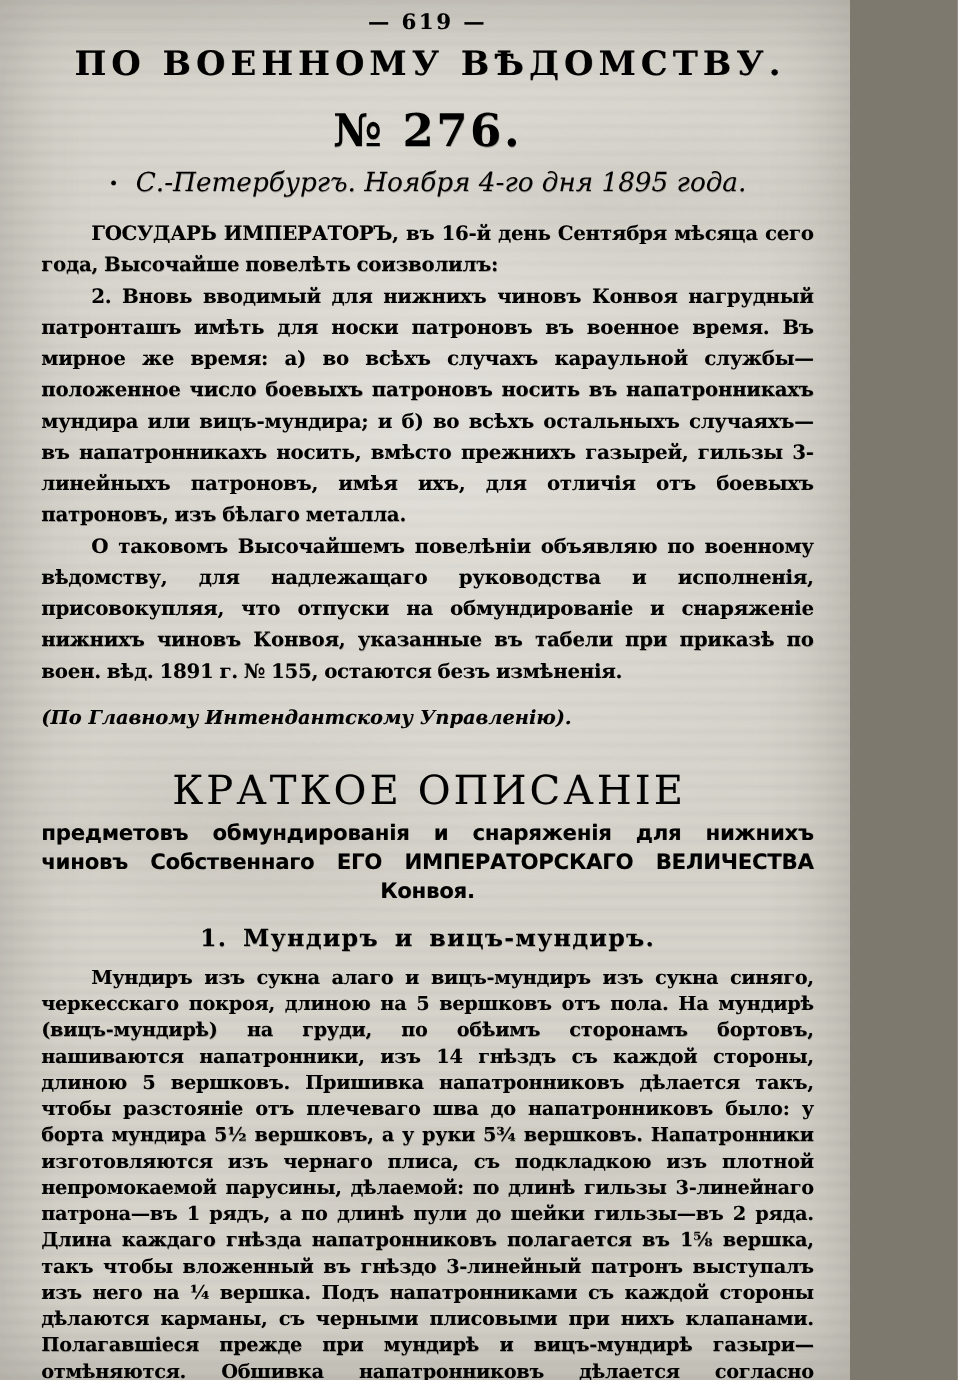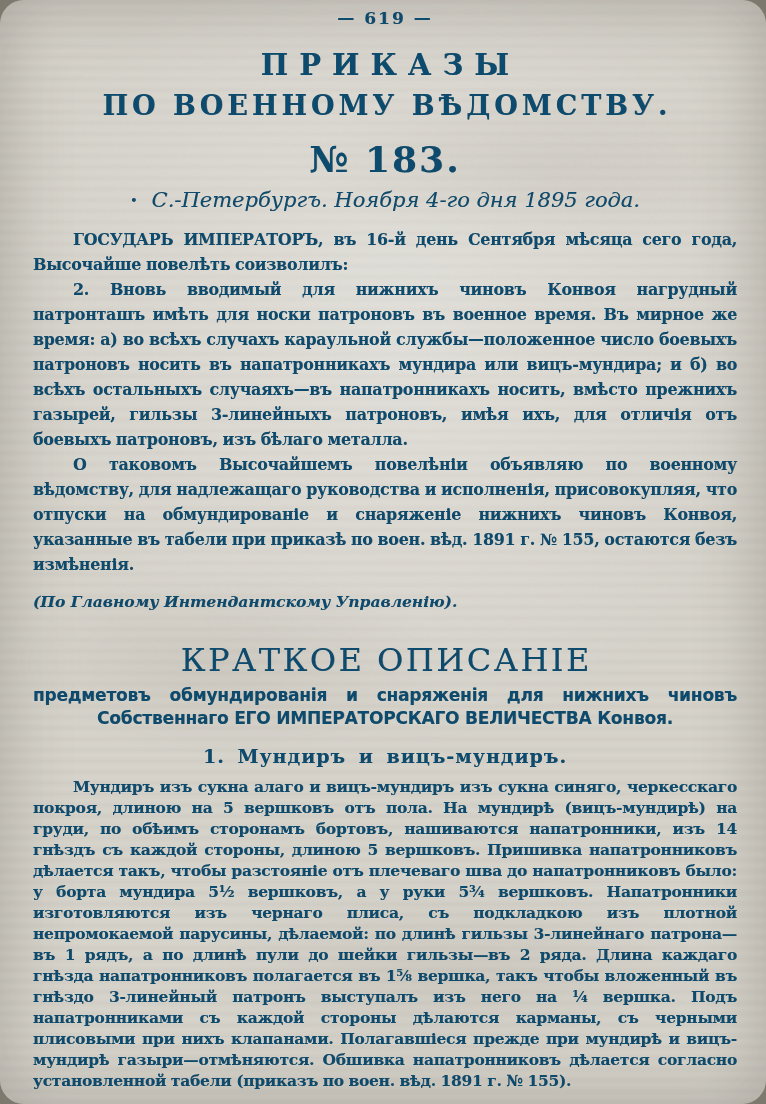--- a/index.html
+++ b/index.html
@@ -1,21 +1,20 @@
 <!DOCTYPE html>
 <html><head>
 <meta charset="utf-8">
 <style>
   html,body{margin:0;padding:0;background:#7d796f;}
   .page{
-    position:relative;width:766px;height:1104px;overflow:hidden;
-    background:#d6d3cb;color:#0c4a6e;
+    position:relative;width:680px;height:1104px;overflow:hidden;
+    background:#d6d3cb;color:#000000;
     font-family:"DejaVu Serif","Liberation Serif",serif;
     box-shadow:inset 0 0 70px rgba(55,49,38,.28);
-    border-radius:24px;
   }
   .texture{
     position:absolute;inset:0;pointer-events:none;z-index:1;
     background:
       radial-gradient(ellipse 85% 60% at 52% 30%, rgba(255,255,255,.28), rgba(255,255,255,0) 62%),
       radial-gradient(ellipse 40% 12% at 30% 60%, rgba(120,113,99,.10), rgba(120,113,99,0) 70%),
       radial-gradient(ellipse 45% 10% at 70% 15%, rgba(120,113,99,.12), rgba(120,113,99,0) 70%),
       radial-gradient(ellipse 50% 12% at 60% 88%, rgba(120,113,99,.10), rgba(120,113,99,0) 70%),
       repeating-linear-gradient(180deg, rgba(112,106,94,.045) 0 4px, rgba(0,0,0,0) 4px 11px);
     filter:blur(1px);
@@ -52,24 +51,23 @@
 </style>
 </head>
 <body>
 
 <div class="page">
   <div class="texture"></div>
   <div class="content">
 
     <div class="pagenum">— 619 —</div>
 
-    <div class="masthead1">ПРИКАЗЫ</div>
     <div class="masthead2">ПО ВОЕННОМУ ВѢДОМСТВУ.</div>
 
-    <div class="orderno">№ 183.</div>
+    <div class="orderno">№ 276.</div>
 
     <div class="dateline">
       <span class="marker">•</span><span>С.-Петербургъ. Ноября 4-го дня 1895 года.</span>
     </div>
 
     <div class="order-body">
       <p class="para">ГОСУДАРЬ ИМПЕРАТОРЪ, въ 16-й день Сентября мѣсяца сего года, Высочайше повелѣть соизволилъ:</p>
       <p class="para">2. Вновь вводимый для нижнихъ чиновъ Конвоя нагрудный патронташъ имѣть для носки патроновъ въ военное время. Въ мирное же время: а) во всѣхъ случахъ караульной службы—положенное число боевыхъ патроновъ носить въ напатронникахъ мундира или вицъ-мундира; и б) во всѣхъ остальныхъ случаяхъ—въ напатронникахъ носить, вмѣсто прежнихъ газырей, гильзы 3-линейныхъ патроновъ, имѣя ихъ, для отличія отъ боевыхъ патроновъ, изъ бѣлаго металла.</p>
       <p class="para">О таковомъ Высочайшемъ повелѣніи объявляю по военному вѣдомству, для надлежащаго руководства и исполненія, присовокупляя, что отпуски на обмундированіе и снаряженіе нижнихъ чиновъ Конвоя, указанные въ табели при приказѣ по воен. вѣд. 1891 г. № 155, остаются безъ измѣненія.</p>
     </div>

